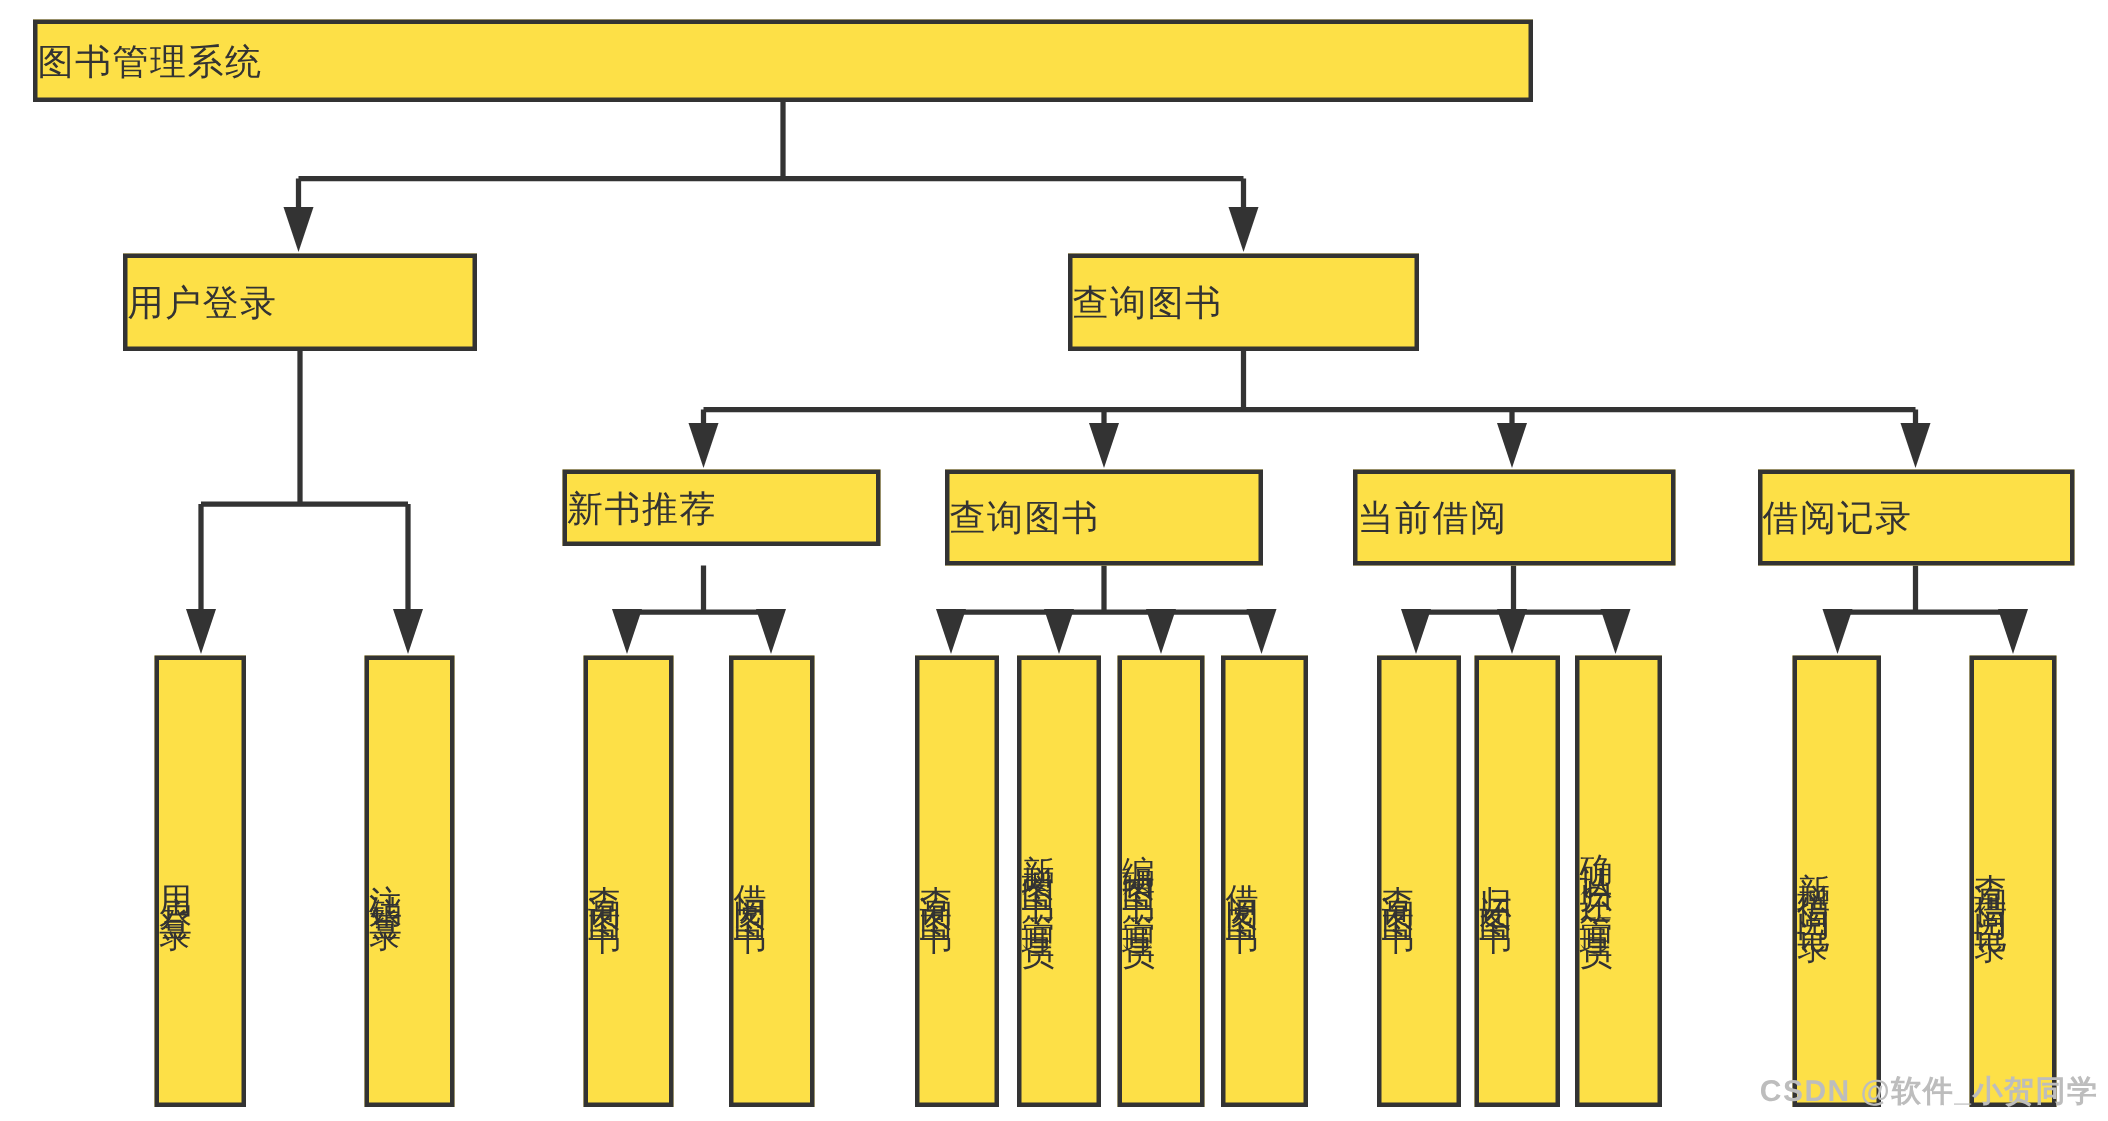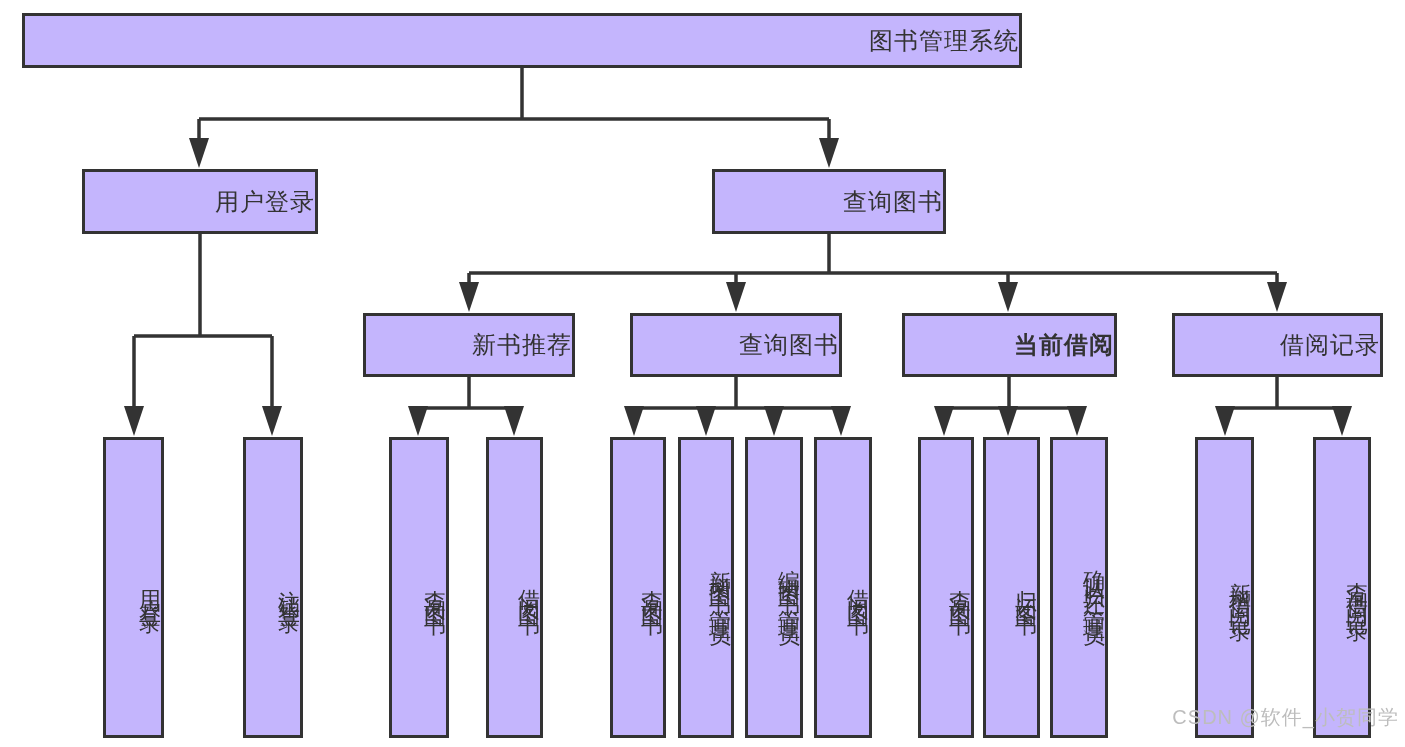--- a/index.html
+++ b/index.html
@@ -13,43 +13,44 @@
   }
   .connector-svg {
     position: absolute;
     left: 0; top: 0;
     width: 1405px; height: 747px;
   }
   .node {
     position: absolute;
     box-sizing: border-box;
     border: 3px solid var(--line, #333333);
-    background: #c4b5fd;
+    background: #fde047;
     display: flex;
     align-items: center;
-    justify-content: flex-end;
+    justify-content: flex-start;
     color: var(--text, #333333);
   }
   .node.h { font-size: 24px; letter-spacing: 1px; white-space: nowrap; }
   .node.v span {
     writing-mode: vertical-rl;
     text-orientation: mixed;
     font-size: 22px;
     letter-spacing: 8px;
     line-height: 1;
   }
   .watermark {
     position: absolute;
     right: 6px;
-    bottom: 16px;
+    bottom: 6px;
     font-size: 20px;
     color: var(--wm, #bdbdbd);
     letter-spacing: 1px;
     white-space: nowrap;
     z-index: 5;
+    font-weight: bold;
   }
 </style>
 </head>
 <body>
 
 <div class="stage" style="--line: #333333; --text: #333333; --bg: #ffffff; --wm: #bdbdbd;">
 
   <svg class="connector-svg" viewBox="0 0 1405 747" xmlns="http://www.w3.org/2000/svg">
     <path id="connector-paths" fill="none" stroke="#333333" stroke-width="3.5" d="
       M522 68 V119  M199 119 H829  M199 119 V142  M829 119 V142
@@ -86,27 +87,27 @@
     <span>图书管理系统</span>
   </div>
 
   <div class="node h" style="left:82px; top:169px; width:236px; height:65px;">
     <span>用户登录</span>
   </div>
   <div class="node h" style="left:712px; top:169px; width:234px; height:65px;">
     <span>查询图书</span>
   </div>
 
-  <div class="node h" style="left:363px; top:313px; width:212px; height:64px;">
+  <div class="node h" style="left:375px; top:313px; width:212px; height:51px;">
     <span>新书推荐</span>
   </div>
   <div class="node h" style="left:630px; top:313px; width:212px; height:64px;">
     <span>查询图书</span>
   </div>
-  <div class="node h" style="left:902px; top:313px; width:215px; height:64px;font-weight:bold;">
+  <div class="node h" style="left:902px; top:313px; width:215px; height:64px;">
     <span>当前借阅</span>
   </div>
   <div class="node h" style="left:1172px; top:313px; width:211px; height:64px;">
     <span>借阅记录</span>
   </div>
 
   <div class="node v" style="left:103px; top:437px; width:61px; height:301px;">
     <span>用户登录</span>
   </div>
   <div class="node v" style="left:243px; top:437px; width:60px; height:301px;">

